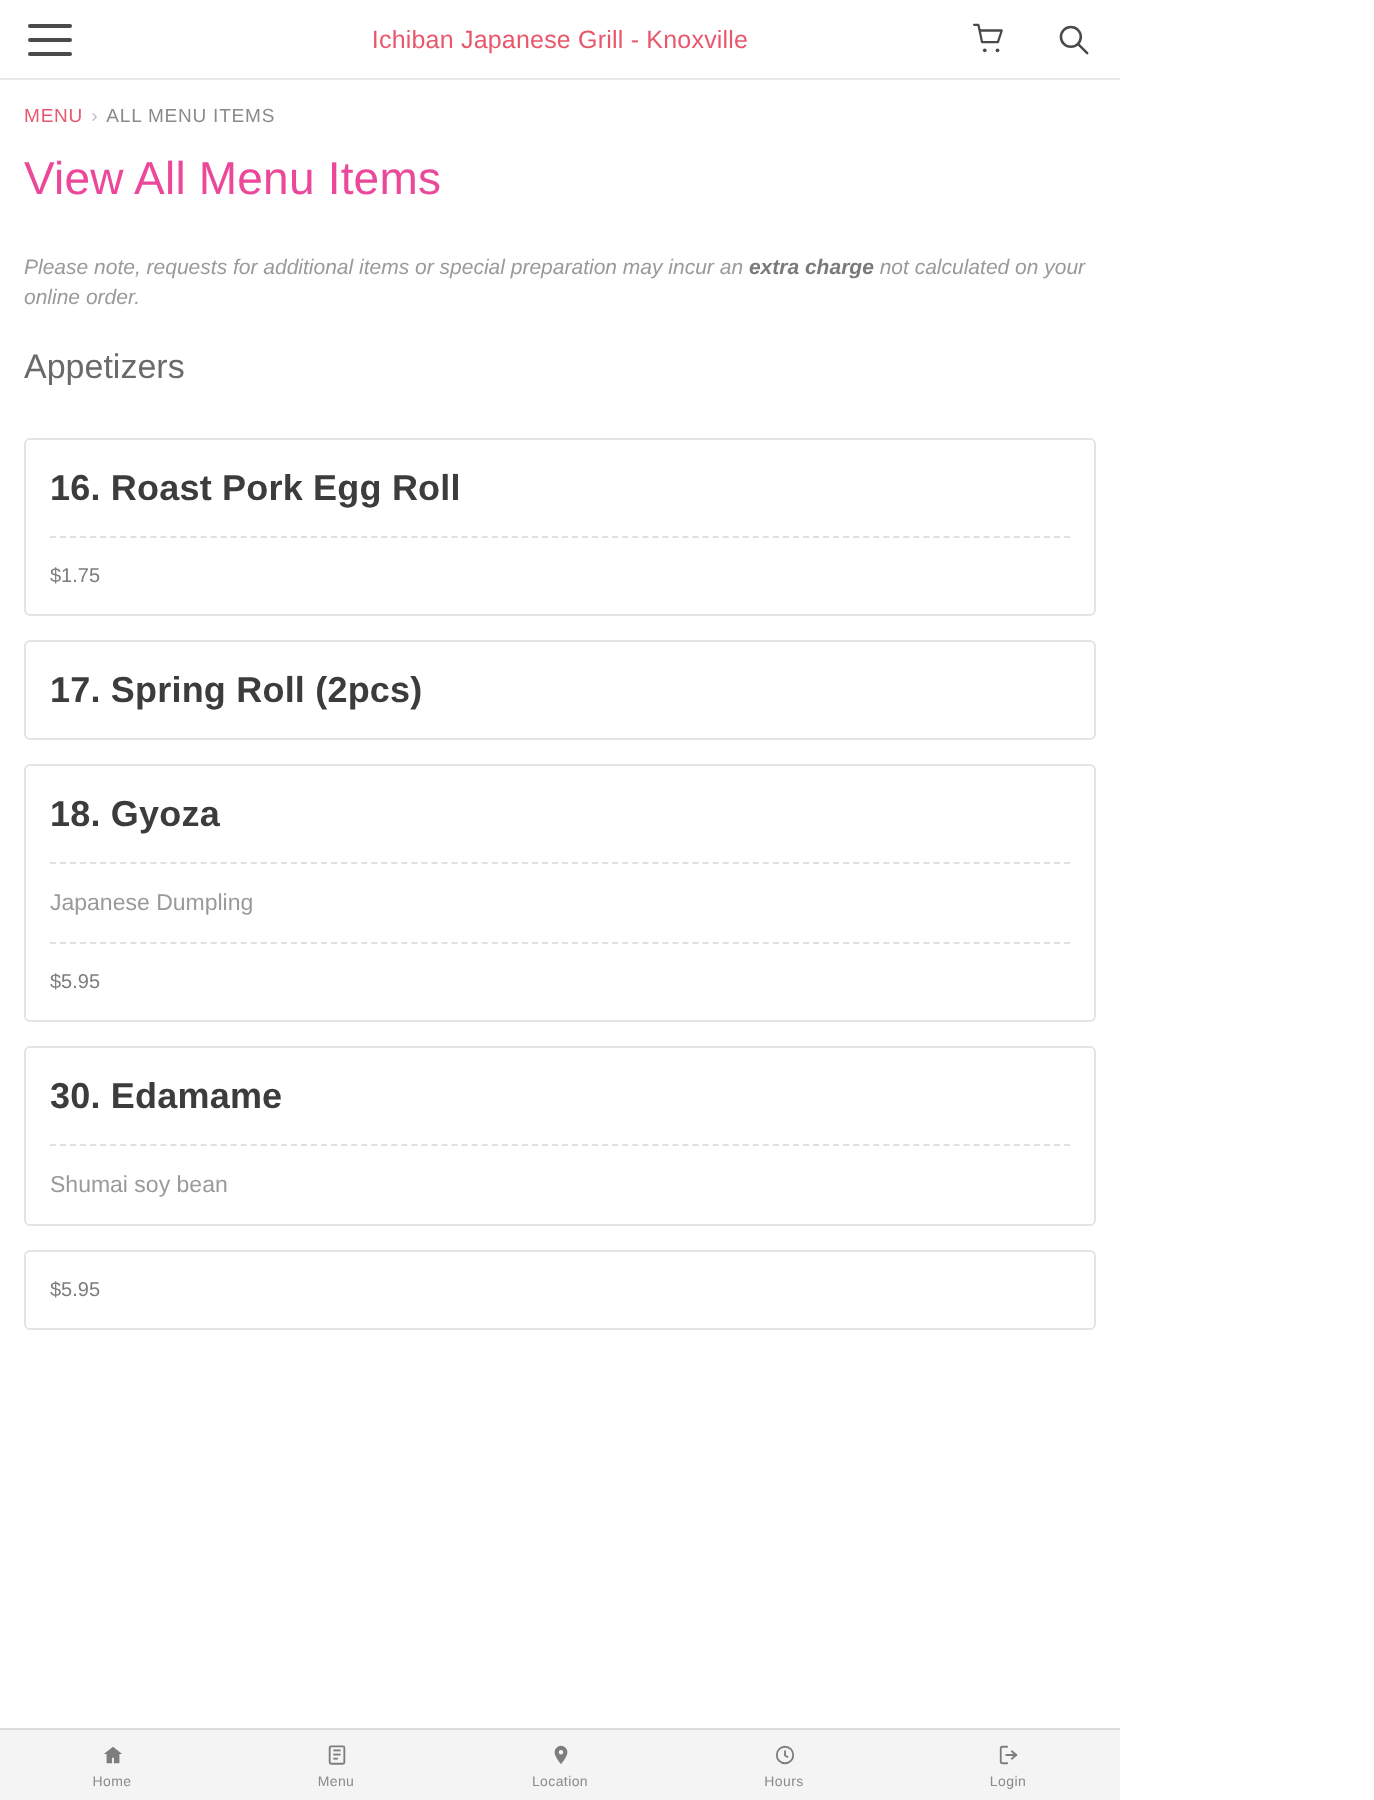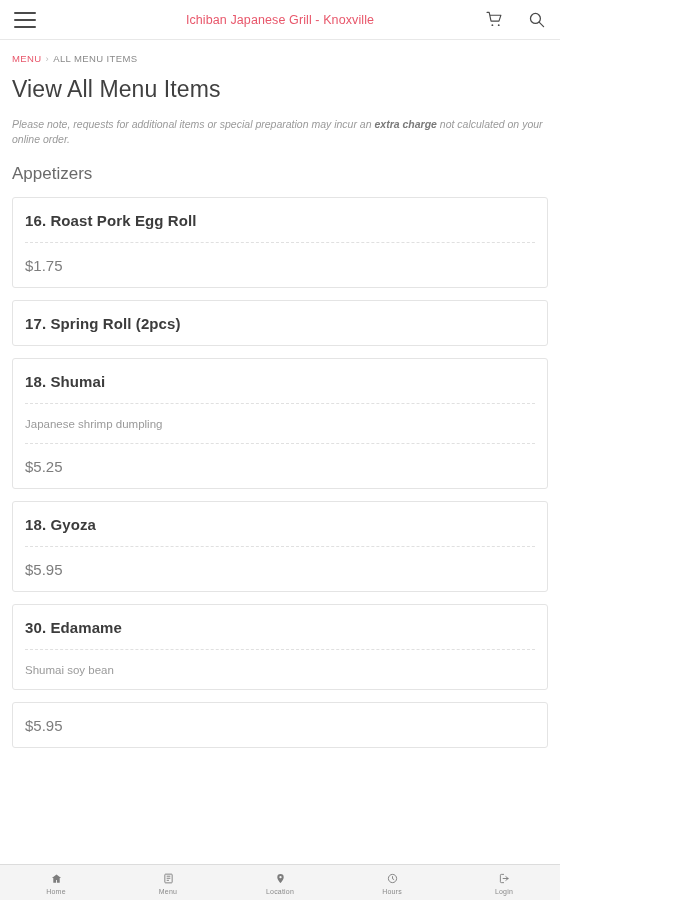--- a/index.html
+++ b/index.html
@@ -93,66 +93,66 @@
     color: #e8576b;
     text-decoration: none;
     cursor: pointer;
   }
   .breadcrumb .crumb-sep { color: #bdbdbd; }
   .breadcrumb .crumb-current { color: #8a8a8a; }
 
   .page-title {
     font-size: 23px;
     font-weight: 400;
-    color: #404040;
+    color: #ec4899;
     margin-top: 12px;
     letter-spacing: .1px;
   }
   .note {
     font-size: 10.5px;
     font-style: italic;
     color: #9a9a9a;
-    margin-top: 14px;
+    margin-top: 24px;
     line-height: 1.4;
   }
   .note b { color: #7a7a7a; font-style: italic; }
 
   .section-title {
     font-size: 17px;
     font-weight: 400;
     color: #6a6a6a;
     margin-top: 18px;
-    margin-bottom: 13px;
+    margin-bottom: 25px;
   }
 
   
   .card {
     border: 1px solid #e4e4e4;
     border-radius: 3px;
     background: #fff;
     margin-bottom: 12px;
     padding: 0 12px;
   }
   .card .row {
     padding: 14px 0 13px 0;
     border-bottom: 1px dashed #e0e0e0;
   }
   .card .row:last-child { border-bottom: none; }
   .item-name {
-    font-size: 15px;
+    font-size: 18px;
     font-weight: bold;
     color: #3c3c3c;
     letter-spacing: .1px;
   }
   .item-desc {
     font-size: 11.5px;
     color: #9a9a9a;
   }
   .item-price {
-    font-size: 15px;
+    font-size: 10px;
     color: #7d7d7d;
   }
 
   
   .bottom-nav {
     flex: 0 0 36px;
     height: 36px;
     background: #f4f4f4;
     border-top: 1px solid #dcdcdc;
     display: flex;
@@ -228,35 +228,27 @@
         <div class="item-price">$1.75</div>
       </div>
     </div>
 
     <div class="card">
       <div class="row">
         <div class="item-name">17. Spring Roll (2pcs)</div>
       </div>
     </div>
 
-    <div class="card">
-      <div class="row">
-        <div class="item-name">18. Shumai</div>
-      </div>
-      <div class="row">
-        <div class="item-desc">Japanese shrimp dumpling</div>
-      </div>
-      <div class="row">
-        <div class="item-price">$5.25</div>
-      </div>
-    </div>
 
     <div class="card">
       <div class="row">
         <div class="item-name">18. Gyoza</div>
+      </div>
+      <div class="row">
+        <div class="item-desc">Japanese Dumpling</div>
       </div>
       <div class="row">
         <div class="item-price">$5.95</div>
       </div>
     </div>
 
     <div class="card">
       <div class="row">
         <div class="item-name">30. Edamame</div>
       </div>

